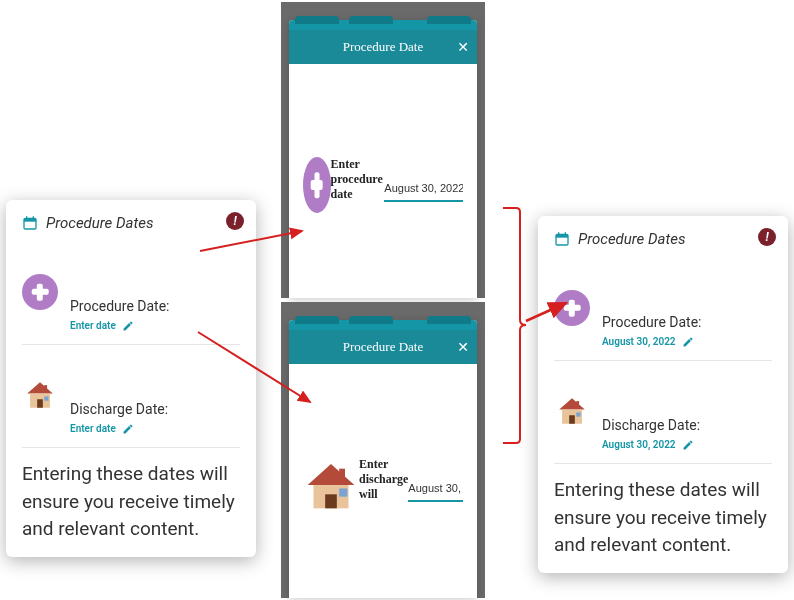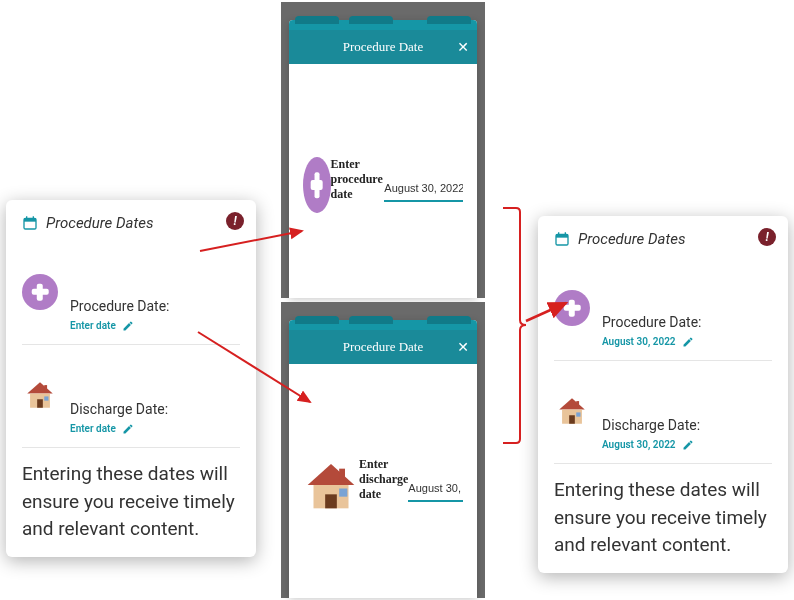--- a/index.html
+++ b/index.html
@@ -303,21 +303,21 @@
     <div class="modal-body">
       <span class="big-icon">
         <svg viewBox="0 0 48 48" width="56" height="56">
             <polygon points="24,6 4,24 44,24" fill="#b44a3a"></polygon>
             <rect x="9" y="24" width="30" height="20" fill="#e9c49a"></rect>
             <rect x="19" y="32" width="10" height="12" fill="#6b3b1e"></rect>
             <rect x="31" y="27" width="7" height="7" fill="#7aa3d4"></rect>
             <rect x="31" y="10" width="5" height="10" fill="#b44a3a"></rect>
           </svg>
       </span>
-      <div class="modal-prompt">Enter discharge date</div>
+      <div class="modal-prompt">Enter discharge will</div>
       <input class="modal-input" value="August 30, 2022" style="">
     </div>
   </div>
 </div>
 
 <div class="card card-right">
   <div class="card-header">
     <span class="cal-icon">
       <svg viewBox="0 0 24 24" width="16" height="16">
           <rect x="3" y="5" width="18" height="16" rx="2" fill="none" stroke="#1596a6" stroke-width="2"></rect>

